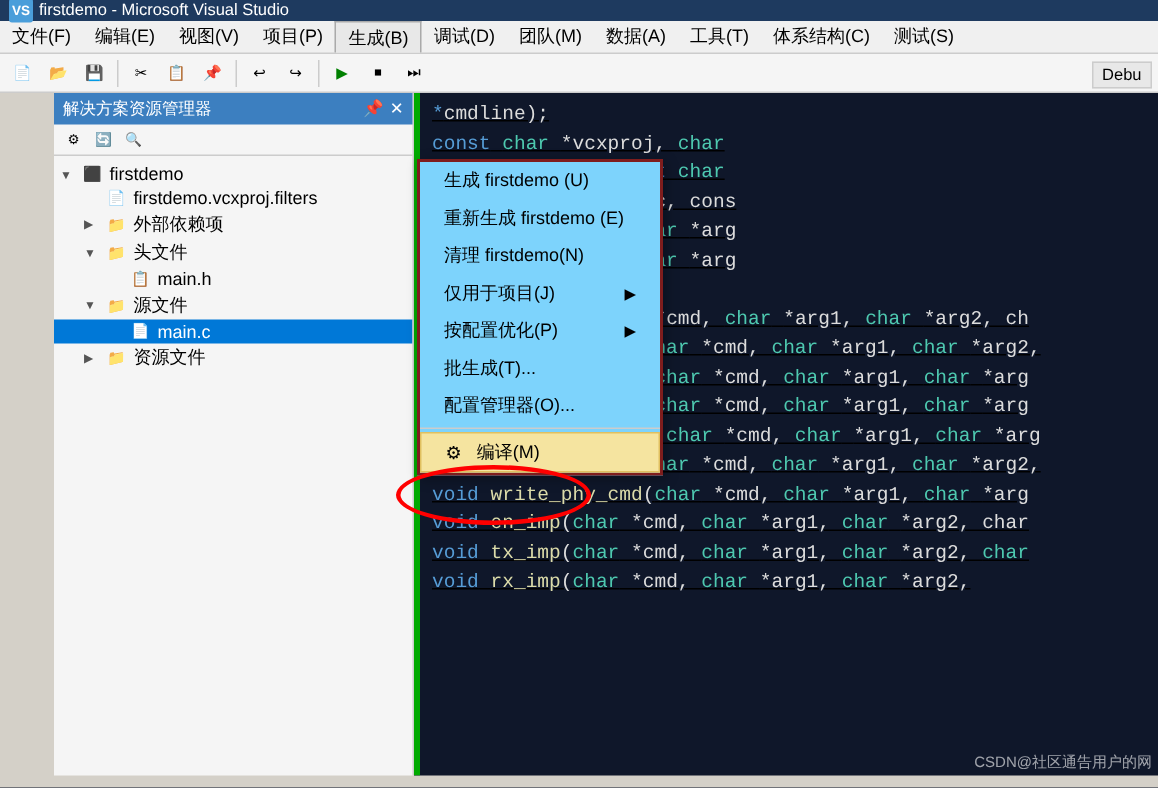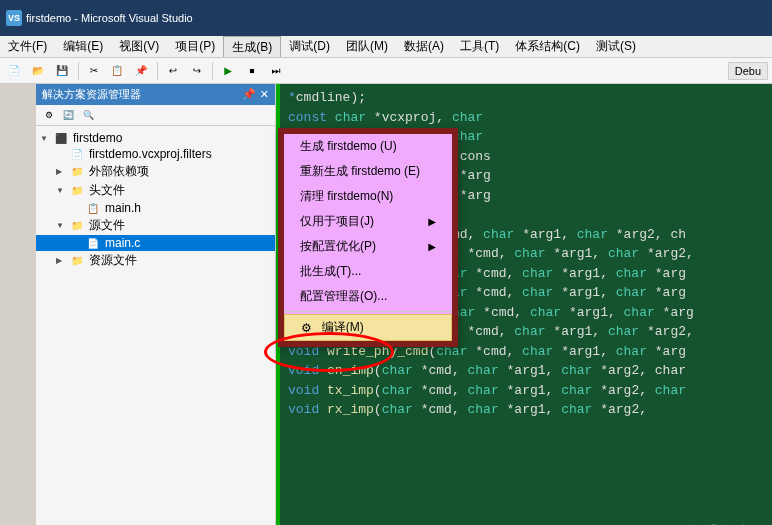--- a/index.html
+++ b/index.html
@@ -10,21 +10,21 @@
       font-family: 'SimSun', '宋体', sans-serif;
       font-size: 12px;
       background: #d4d0c8;
       position: relative;
     }
 
     
     .title-bar {
       background: #1e3a5f;
       color: white;
-      height: 36px;
+      height: 14px;
       display: flex;
       align-items: center;
       padding: 0 6px;
       font-size: 11px;
     }
     .title-bar .icon {
       width: 16px;
       height: 16px;
       margin-right: 4px;
       background: #4a9eda;
@@ -163,47 +163,48 @@
       align-items: center;
       justify-content: center;
     }
     .tree-label {
       font-size: 12px;
     }
 
     
     .code-area {
       flex: 1;
-      background: #14532d;
+      background: #0f172a;
       overflow: hidden;
       position: relative;
+      text-decoration: underline;
     }
     .code-content {
       padding: 4px 8px;
       color: #dcdcdc;
       font-family: 'Consolas', 'Courier New', monospace;
       font-size: 13px;
       line-height: 1.5;
     }
     .kw { color: #569cd6; }
     .type { color: #4ec9b0; text-align: right; }
     .code-line {
       white-space: nowrap;
       overflow: hidden;
     }
 
     
     .dropdown-menu {
       position: absolute;
       top: 44px;
       left: 278px;
-      background: #f0abfc;
-      border: 6px solid #7f1d1d;
+      background: #7dd3fc;
+      border: 2px solid #7f1d1d;
       box-shadow: 2px 2px 8px rgba(0,0,0,0.3);
-      width: 180px;
+      width: 164px;
       z-index: 100;
       font-size: 12px;
     }
     .dropdown-item {
       padding: 4px 16px;
       cursor: pointer;
       display: flex;
       align-items: center;
       gap: 6px;
       white-space: nowrap;

